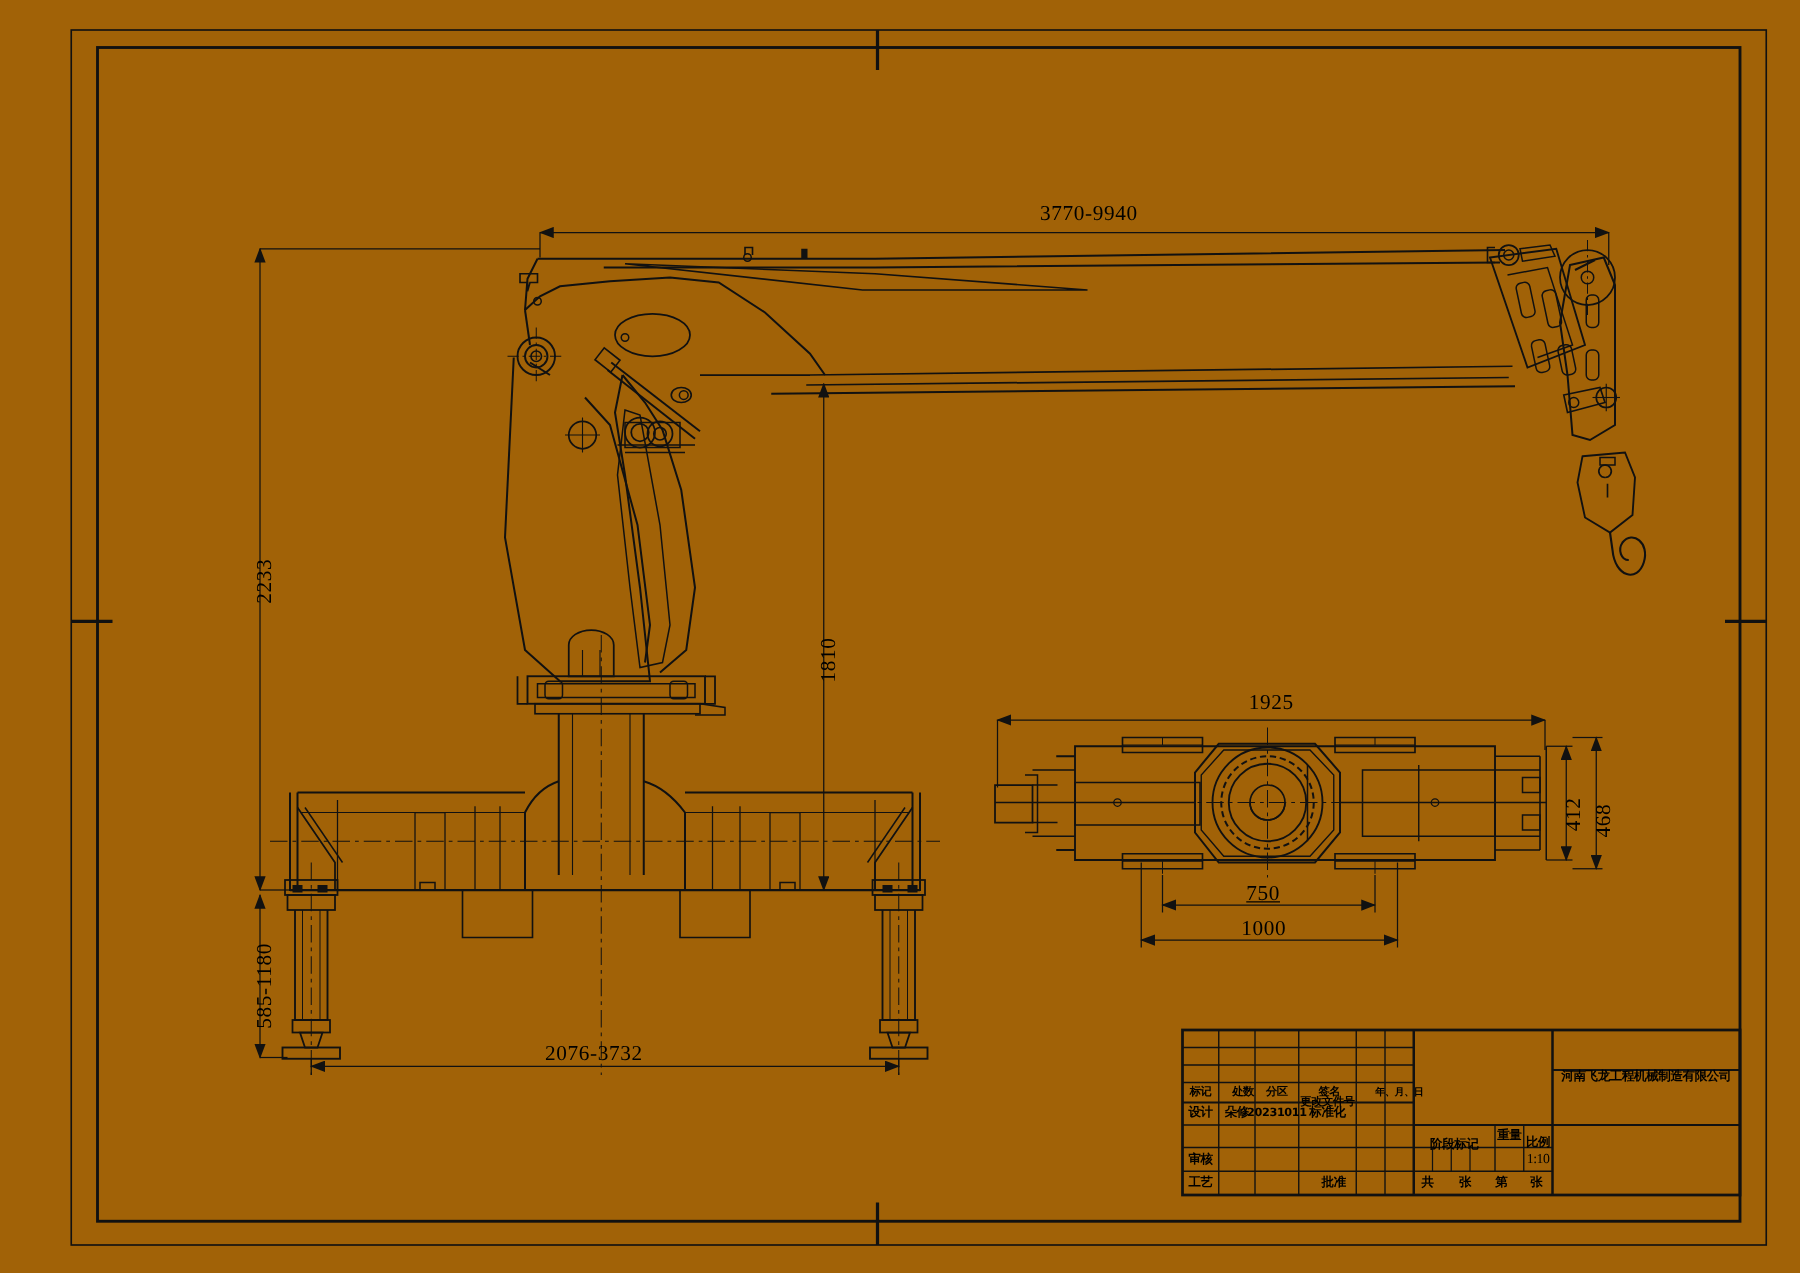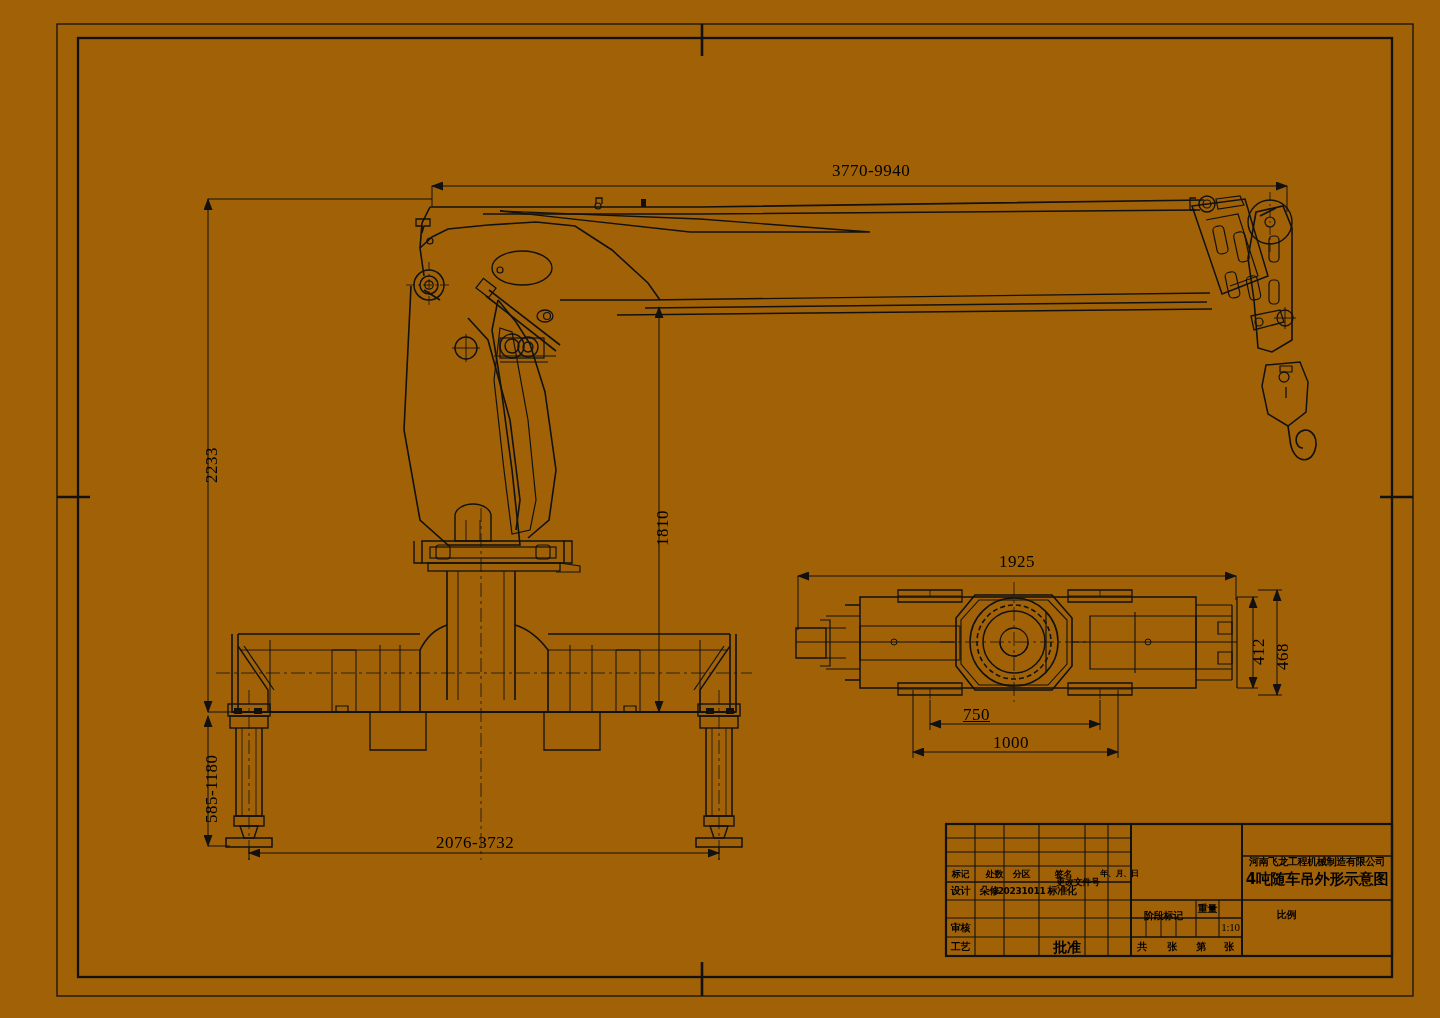--- a/index.html
+++ b/index.html
@@ -333,47 +333,46 @@
     <line x1="1242" y1="900" x2="1392" y2="900" stroke-width="1.6"></line>
   </g>
 </svg>
 
 <div class="dim" style="left:832px;top:161px;">3770-9940</div>
 <div class="dimv" style="left:202px;top:483px;">2233</div>
 <div class="dimv" style="left:653px;top:546px;">1810</div>
 <div class="dimv" style="left:202px;top:823px;">585-1180</div>
 <div class="dim" style="left:436px;top:833px;">2076-3732</div>
 <div class="dim" style="left:999px;top:552px;">1925</div>
-<div class="dim" style="left:963px;top:705px;text-decoration:underline;">750</div>
+<div class="dim" style="left:997px;top:705px;text-decoration:underline;">750</div>
 <div class="dim" style="left:993px;top:733px;">1000</div>
 <div class="dimv" style="left:1249px;top:665px;">412</div>
 <div class="dimv" style="left:1273px;top:670px;">468</div>
 
-<div class="tb-cell" style="left:1244px;top:858px;width:146px;height:42px;font-size:15px;">4吨随车吊外形示意图</div>
 <div class="tb-cell" style="left:1244px;top:826px;width:146px;height:30px;font-size:10px;margin-top:21px;">河南飞龙工程机械制造有限公司</div>
 
 <div class="tb-cell" style="left:946px;top:866px;width:29px;height:16px;font-size:9px;">标记</div>
 <div class="tb-cell" style="left:975px;top:866px;width:39px;height:16px;font-size:9px;">处数</div>
 <div class="tb-cell" style="left:1004px;top:866px;width:35px;height:16px;font-size:9px;">分区</div>
-<div class="tb-cell" style="left:1039px;top:866px;width:46px;height:32px;font-size:9px;padding-left:16px;">更改文件号</div>
+<div class="tb-cell" style="left:1039px;top:866px;width:46px;height:32px;font-size:9px;">更改文件号</div>
 <div class="tb-cell" style="left:1052px;top:866px;width:23px;height:16px;font-size:9px;">签名</div>
 <div class="tb-cell" style="left:1108px;top:866px;width:23px;height:16px;font-size:8px;">年、月、日</div>
 
 <div class="tb-cell" style="left:946px;top:882px;width:29px;height:18px;font-size:10px;">设计</div>
 <div class="tb-cell" style="left:975px;top:882px;width:29px;height:18px;font-size:10px;text-align:center;">朵修</div>
 <div class="tb-cell" style="left:1004px;top:882px;width:35px;height:18px;font-size:9px;">20231011</div>
 <div class="tb-cell" style="left:1039px;top:882px;width:46px;height:18px;font-size:10px;">标准化</div>
 
 <div class="tb-cell" style="left:946px;top:918px;width:29px;height:19px;font-size:10px;">审核</div>
 <div class="tb-cell" style="left:946px;top:937px;width:29px;height:19px;font-size:10px;">工艺</div>
-<div class="tb-cell" style="left:1039px;top:937px;width:56px;height:19px;font-size:14px;">批准</div>
+<div class="tb-cell" style="left:1039px;top:937px;width:56px;height:19px;font-size:10px;">批准</div>
 
 <div class="tb-cell" style="left:1131px;top:900px;width:65px;height:32px;font-size:10px;">阶段标记</div>
 <div class="tb-cell" style="left:1196px;top:900px;width:23px;height:18px;font-size:10px;">重量</div>
-<div class="tb-cell" style="left:1275px;top:900px;width:23px;height:30px;font-size:10px;">比例</div>
+<div class="tb-cell" style="left:1219px;top:900px;width:23px;height:30px;font-size:10px;">比例</div>
 <div class="tb-cell" style="left:1219px;top:918px;width:23px;height:19px;font-size:11px;
             font-family:'Liberation Serif',serif;font-weight:400;">1:10</div>
 
 <div class="tb-cell" style="left:1133px;top:937px;width:18px;height:19px;font-size:10px;">共</div>
 <div class="tb-cell" style="left:1163px;top:937px;width:18px;height:19px;font-size:10px;">张</div>
 <div class="tb-cell" style="left:1192px;top:937px;width:18px;height:19px;font-size:10px;">第</div>
 <div class="tb-cell" style="left:1220px;top:937px;width:18px;height:19px;font-size:10px;">张</div>
 
 </div>
 

